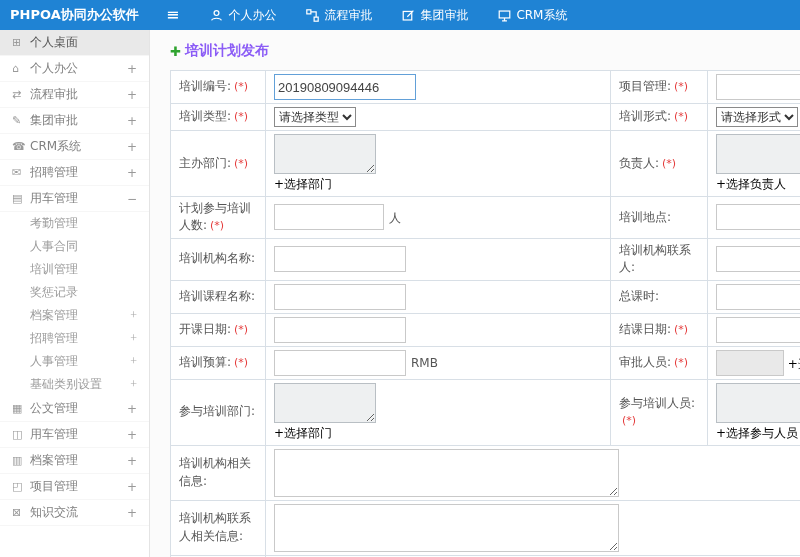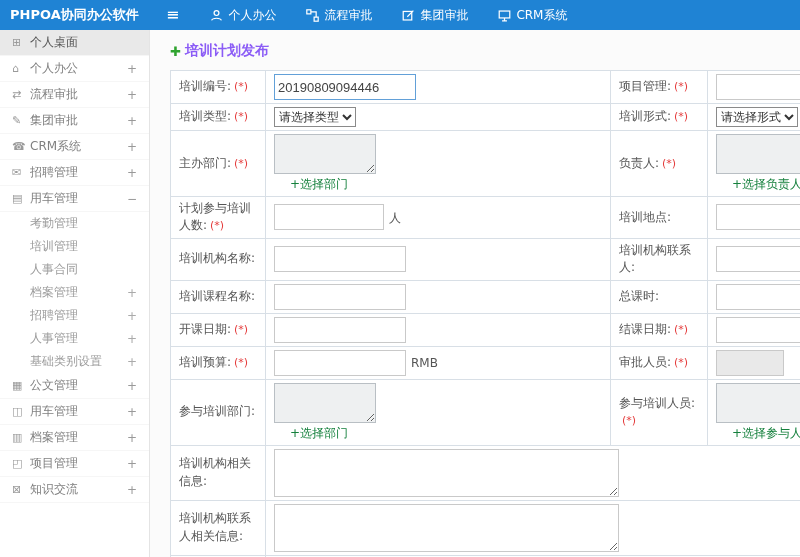--- a/index.html
+++ b/index.html
@@ -14,40 +14,40 @@
   .tn-icon{display:inline-flex;align-items:center;}
   .caret{font-size:9px;margin-left:2px;}
   
   .layout{display:flex;height:527px;}
   .sidebar{flex:0 0 150px;background:#fff;border-right:1px solid #e4e4e4;overflow:hidden;}
   .side-item{height:26px;display:flex;align-items:center;padding:0 12px;color:#808080;cursor:pointer;border-bottom:1px solid #f6f6f6;}
   .side-item .s-icon{width:18px;color:#9a9a9a;font-size:11px;flex:0 0 18px;}
   .side-item .s-label{flex:1;}
   .side-item .s-expand{color:#999;font-size:12px;}
   .side-item.active{background:#e9e9e9;color:#555;}
-  .side-sub{height:23px;display:flex;align-items:center;padding:0 12px 0 30px;color:#9b9b9b;cursor:pointer;}
+  .side-sub{height:23px;display:flex;align-items:center;padding:0 12px 0 30px;color:#9b9b9b;cursor:pointer;font-family:Liberation Serif, serif;}
   .side-sub .s-label{flex:1;}
   .side-sub .s-expand{color:#aaa;font-size:12px;}
   
   .main{flex:1;overflow:hidden;padding:12px 0 0 20px;background:#fbfbfb;}
   .page-title{display:flex;align-items:center;gap:4px;margin-bottom:10px;}
   .plus-icon{color:#2fa32f;font-size:13px;font-weight:bold;}
   .page-title h1{font-size:14px;color:#8b5cf6;font-weight:bold;}
   table.form{border-collapse:collapse;table-layout:fixed;width:882px;background:#fff;}
   table.form td{border:1px solid #d8dfe6;padding:3px 8px;vertical-align:middle;font-size:12px;color:#555;}
   td.lbl{line-height:1.45;}
   .req{color:#e43b3b;margin-left:3px;font-size:11px;}
   input.inp{height:26px;border:1px solid #c9c9c9;width:132px;font-size:13px;padding:4px 3px;background:#fff;color:#444;}
   input.inp-no{width:142px;border-color:#62a0d8;}
   input.inp-count{width:110px;}
   input.inp-gray{background:#e9e9e9;width:68px;}
   select.sel{font-size:12px;height:20px;border:1px solid #8a8a8a;background:#fff;color:#333;}
   textarea.ta-small{width:102px;height:40px;background:#eef0f1;border:1px solid #b9bfc4;resize:both;display:block;font-size:12px;}
   textarea.ta-wide{width:345px;height:48px;border:1px solid #c9c9c9;background:#fff;resize:both;display:block;font-size:12px;}
-  a.sel-link{color:#15803d;text-decoration:none;font-size:12px;cursor:pointer;white-space:nowrap;margin-left:16px;}
+  a.sel-link{color:#000000;text-decoration:none;font-size:12px;cursor:pointer;white-space:nowrap;}
   .link-below{display:inline-block;margin-top:2px;}
   .suffix{margin-left:5px;color:#555;}
 </style>
 </head>
 <body>
 
 <header class="topbar">
   <div class="brand">PHPOA协同办公软件</div>
   <div class="hamburger">≡</div>
   <nav class="topnav">
@@ -126,25 +126,29 @@
     <div class="side-item">
       <span class="s-icon">▤</span>
       <span class="s-label">用车管理</span>
       <span class="s-expand">−</span>
     </div>
     <div class="side-sub">
       <span class="s-label">考勤管理</span>
       <span class="s-expand"></span>
     </div>
     <div class="side-sub">
+      <span class="s-label">人事合同</span>
+      <span class="s-expand"></span>
+    </div>
+    <div class="side-sub">
       <span class="s-label">培训管理</span>
       <span class="s-expand"></span>
     </div>
     <div class="side-sub">
-      <span class="s-label">人事合同</span>
+      <span class="s-label">奖惩记录</span>
       <span class="s-expand"></span>
     </div>
     <div class="side-sub">
       <span class="s-label">档案管理</span>
       <span class="s-expand">+</span>
     </div>
     <div class="side-sub">
       <span class="s-label">招聘管理</span>
       <span class="s-expand">+</span>
     </div>

